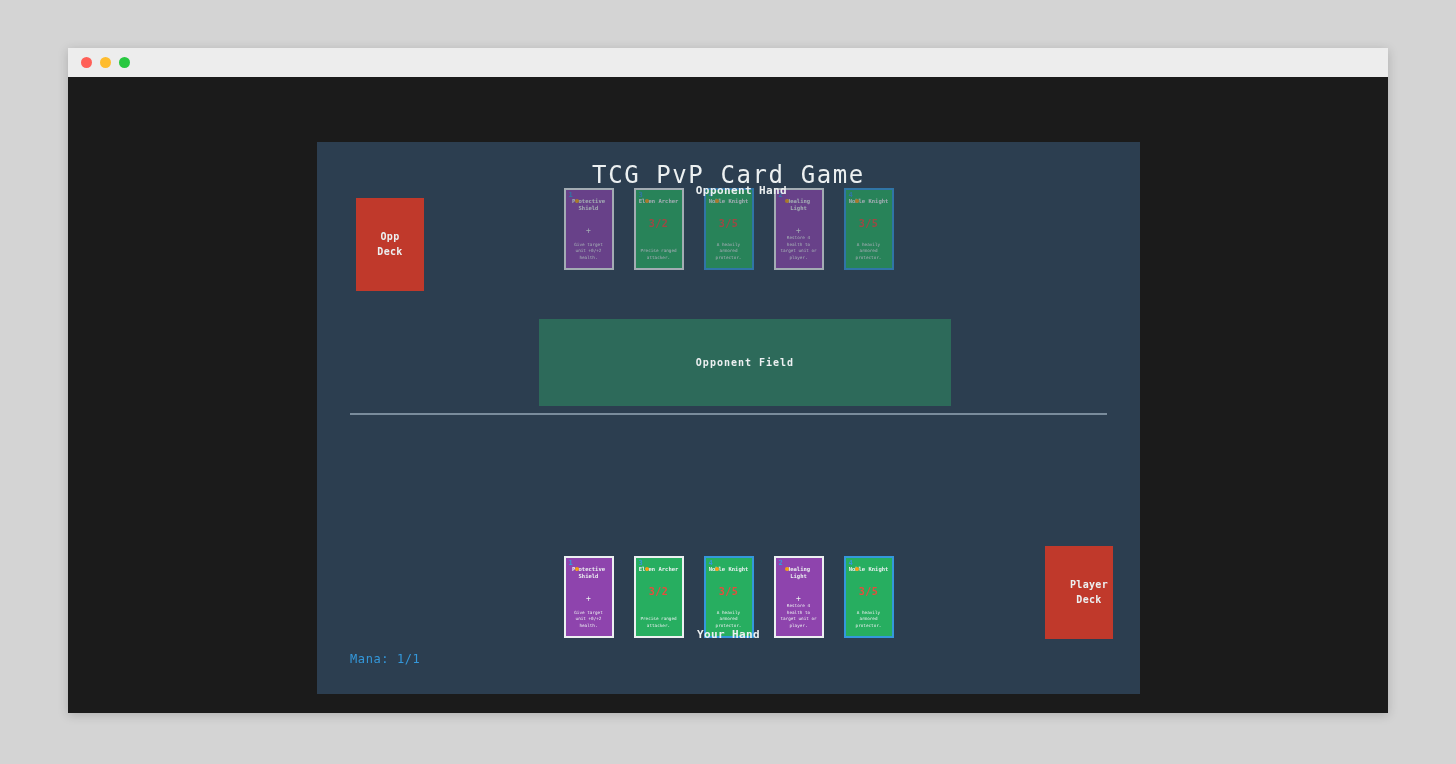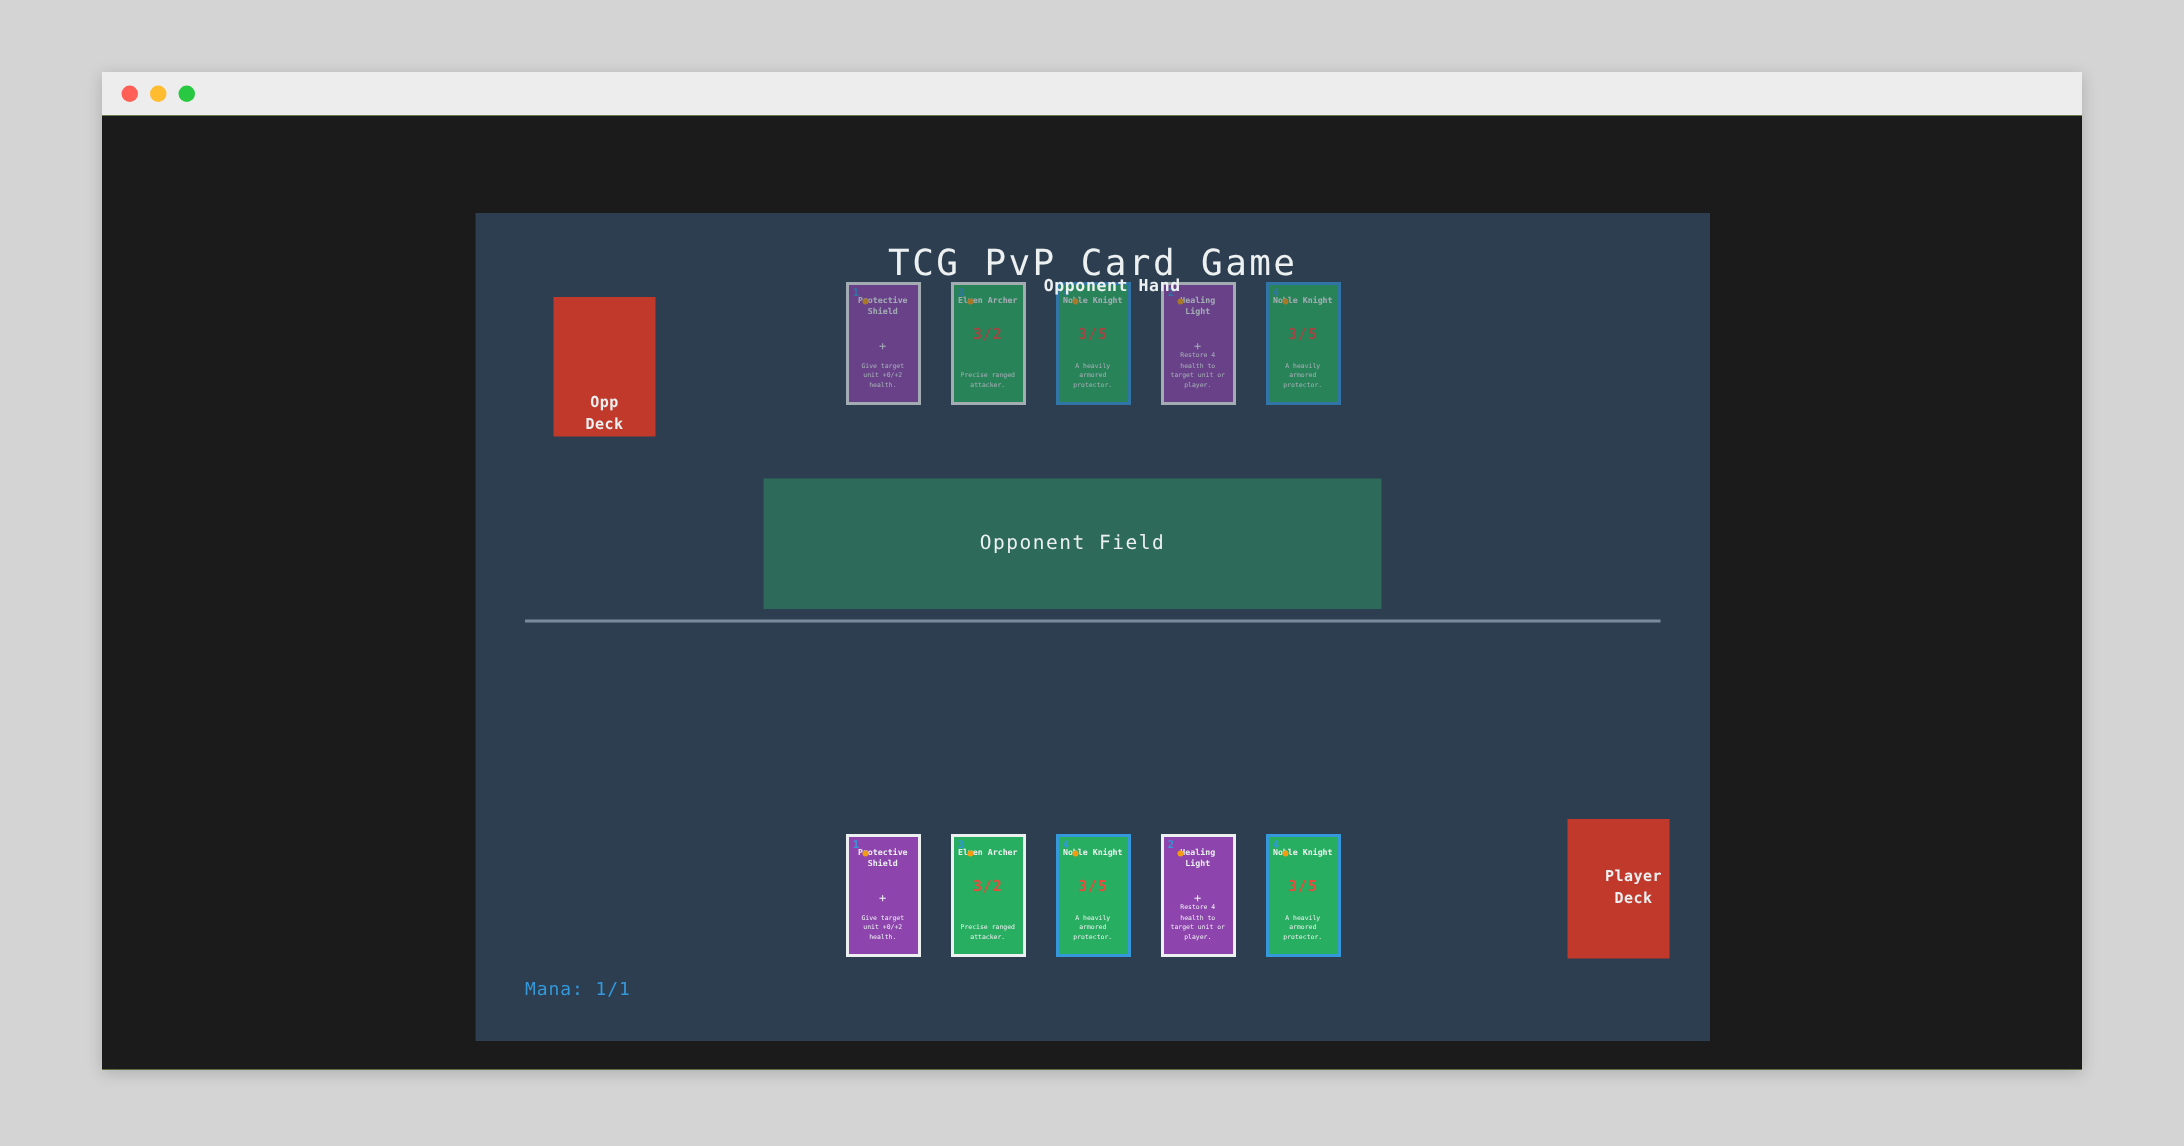--- a/index.html
+++ b/index.html
@@ -78,33 +78,33 @@
     color: #ecf0f1;
     display: flex;
     align-items: center;
     justify-content: center;
     text-align: center;
     font-size: 10px;
     line-height: 1.45;
     font-weight: bold;
     letter-spacing: .3px;
   }
-  .deck.opp    { left: 52px;  top: 56px; align-items: flex-end; }
+  .deck.opp    { left: 39px;  top: 56px; }
   .deck.player { left: 728px; top: 404px; padding-left: 20px; }
 
   
   .field {
     position: absolute;
-    left: 192px;
+    left: 222px;
     width: 412px;
     display: flex;
     align-items: center;
     justify-content: center;
-    font-size: 13px;
-    font-weight: normal;
+    font-size: 10px;
+    font-weight: bold;
     letter-spacing: 1px;
     color: #ecf0f1;
   }
   .field.opponent { top: 177px; height: 87px; background: #2d6a5a; }
   .field.player   { top: 287px; height: 87px; background: #2e618a; }
 
   .divider {
     position: absolute;
     left: 33px; top: 271px;
     width: 757px; height: 2px;
@@ -303,18 +303,19 @@
           </div>
           <div class="card creature playable">
             <span class="card-cost">4</span>
             <span class="card-cost-gem"></span>
             <div class="card-name">Noble Knight</div>
             <div class="card-stats">3/5</div>
             <div class="card-desc">A heavily armored protector.</div>
           </div>
         </div>
 
+      <div class="section-label your-hand-label">Your Hand</div>
 
       <div class="mana">Mana: 1/1</div>
 
     </div>
   </div>
 </div>
 
 </body></html>

